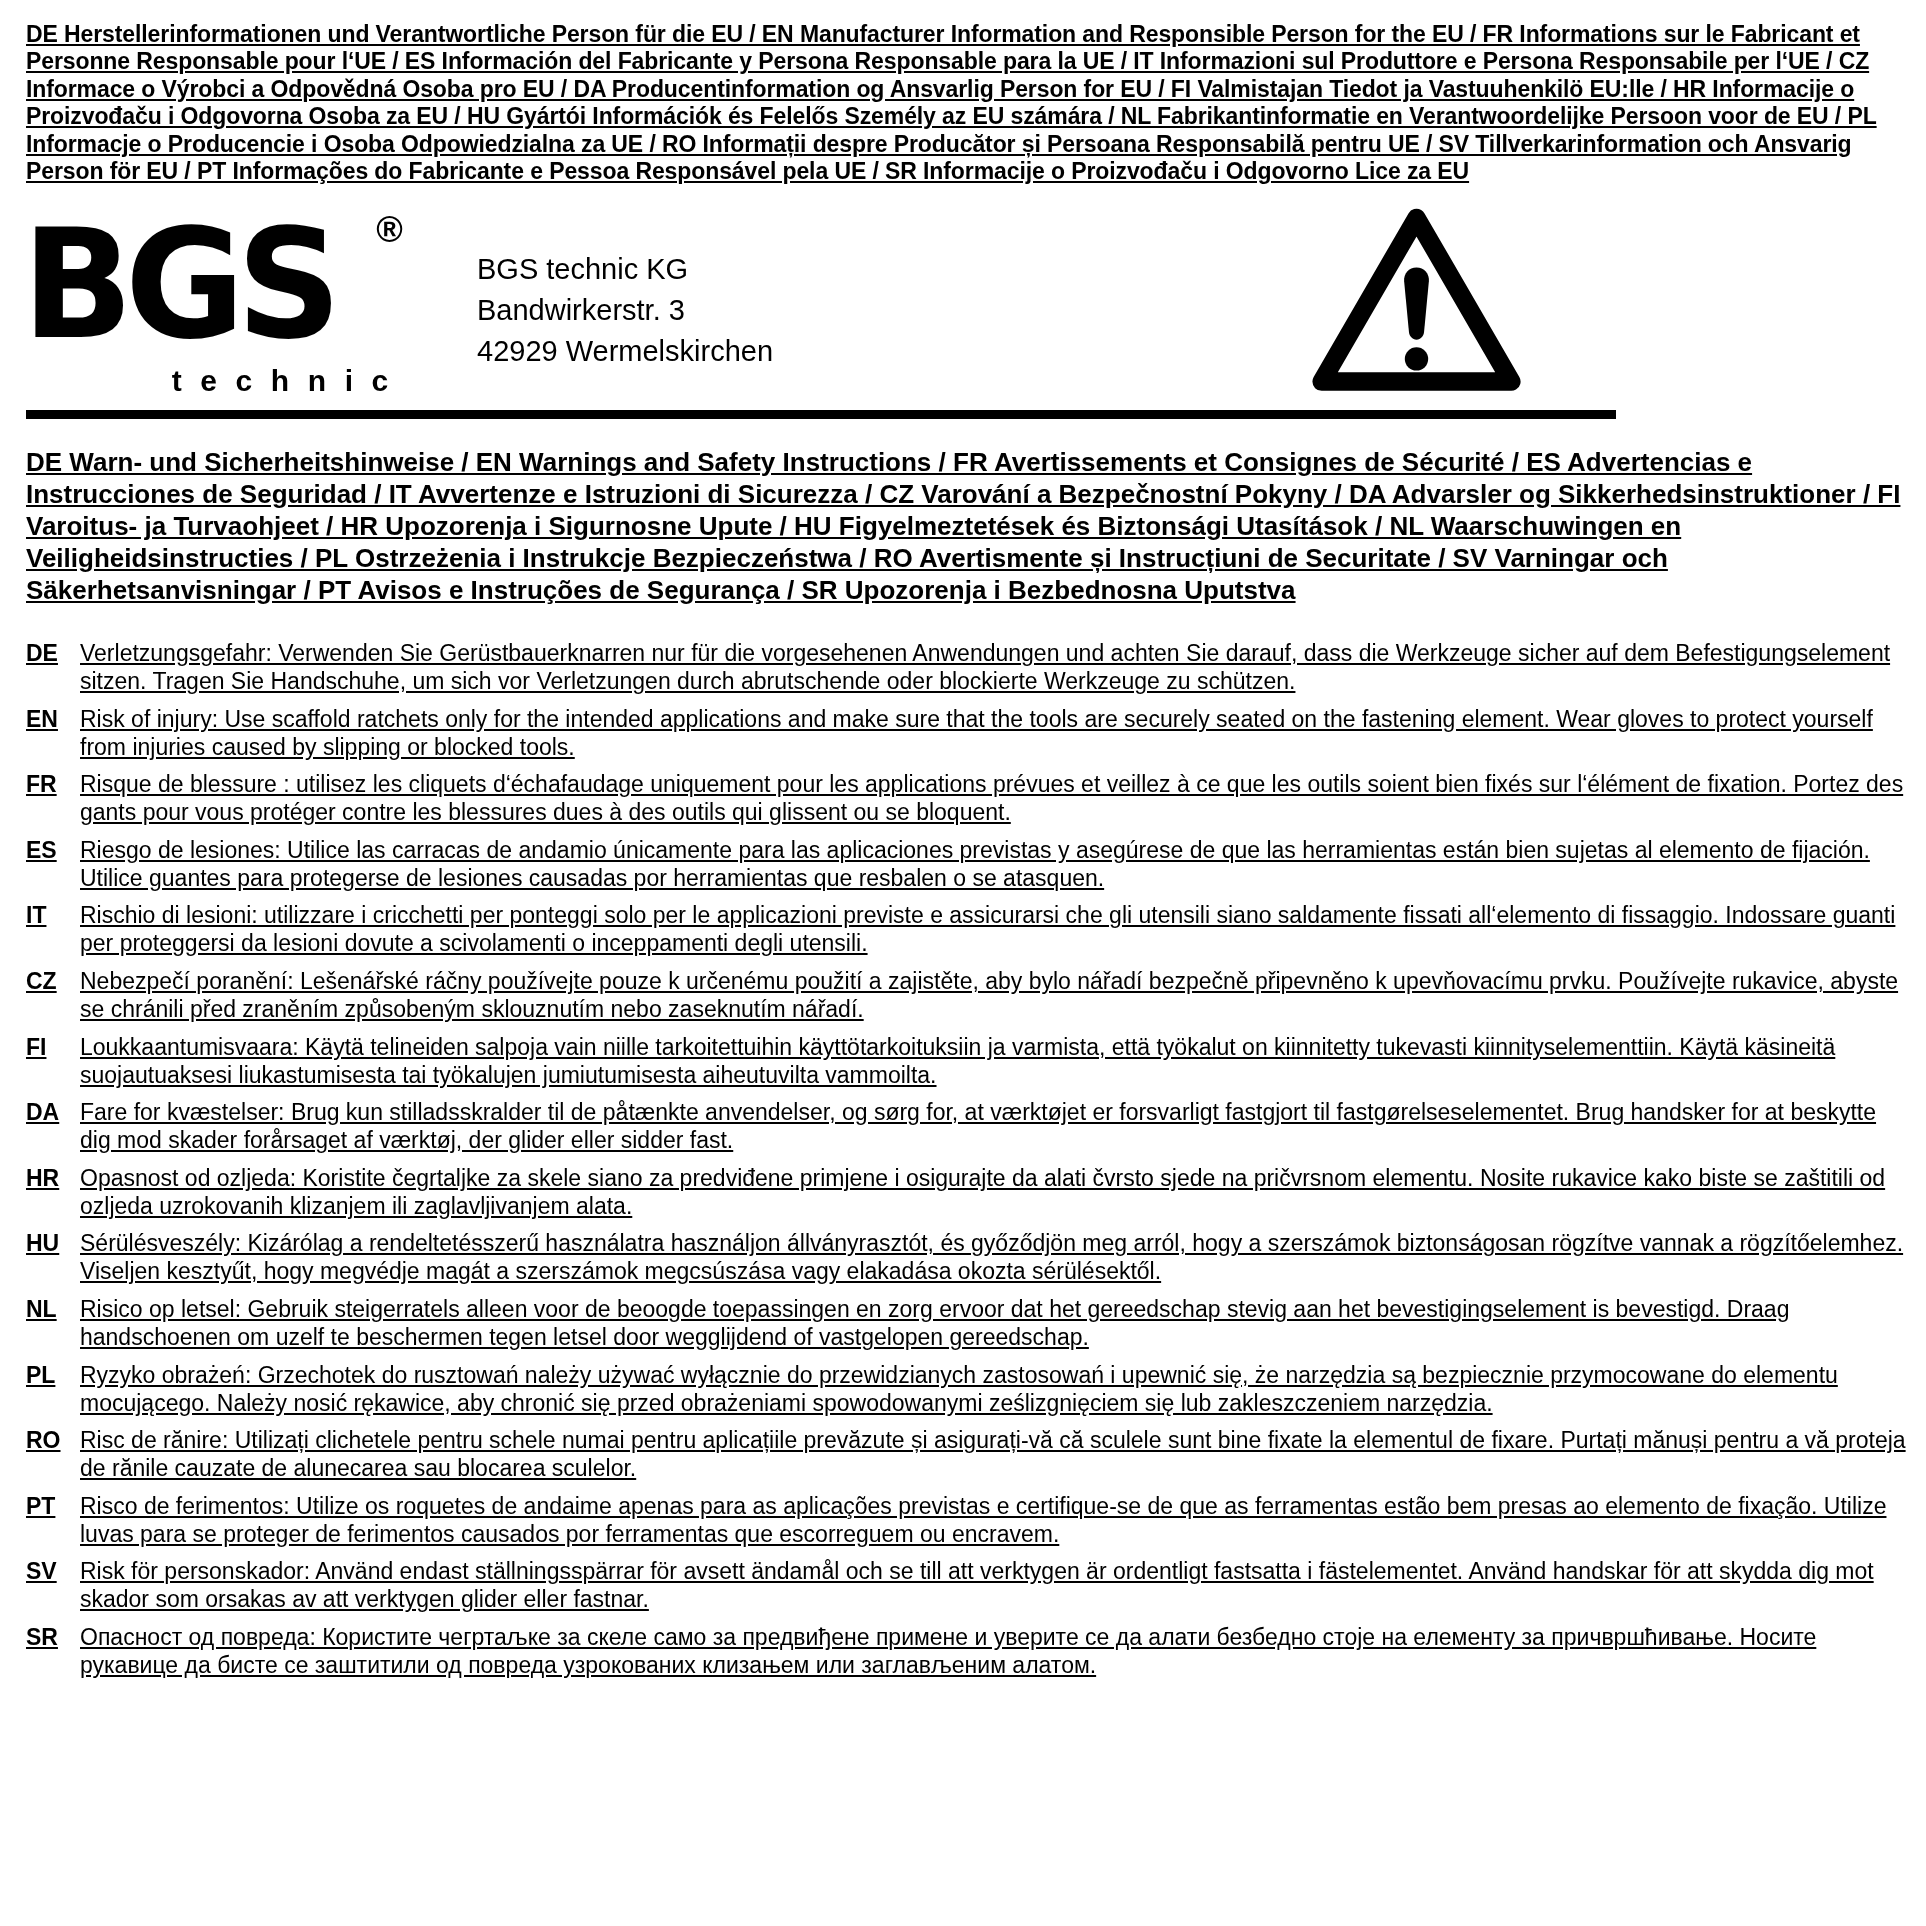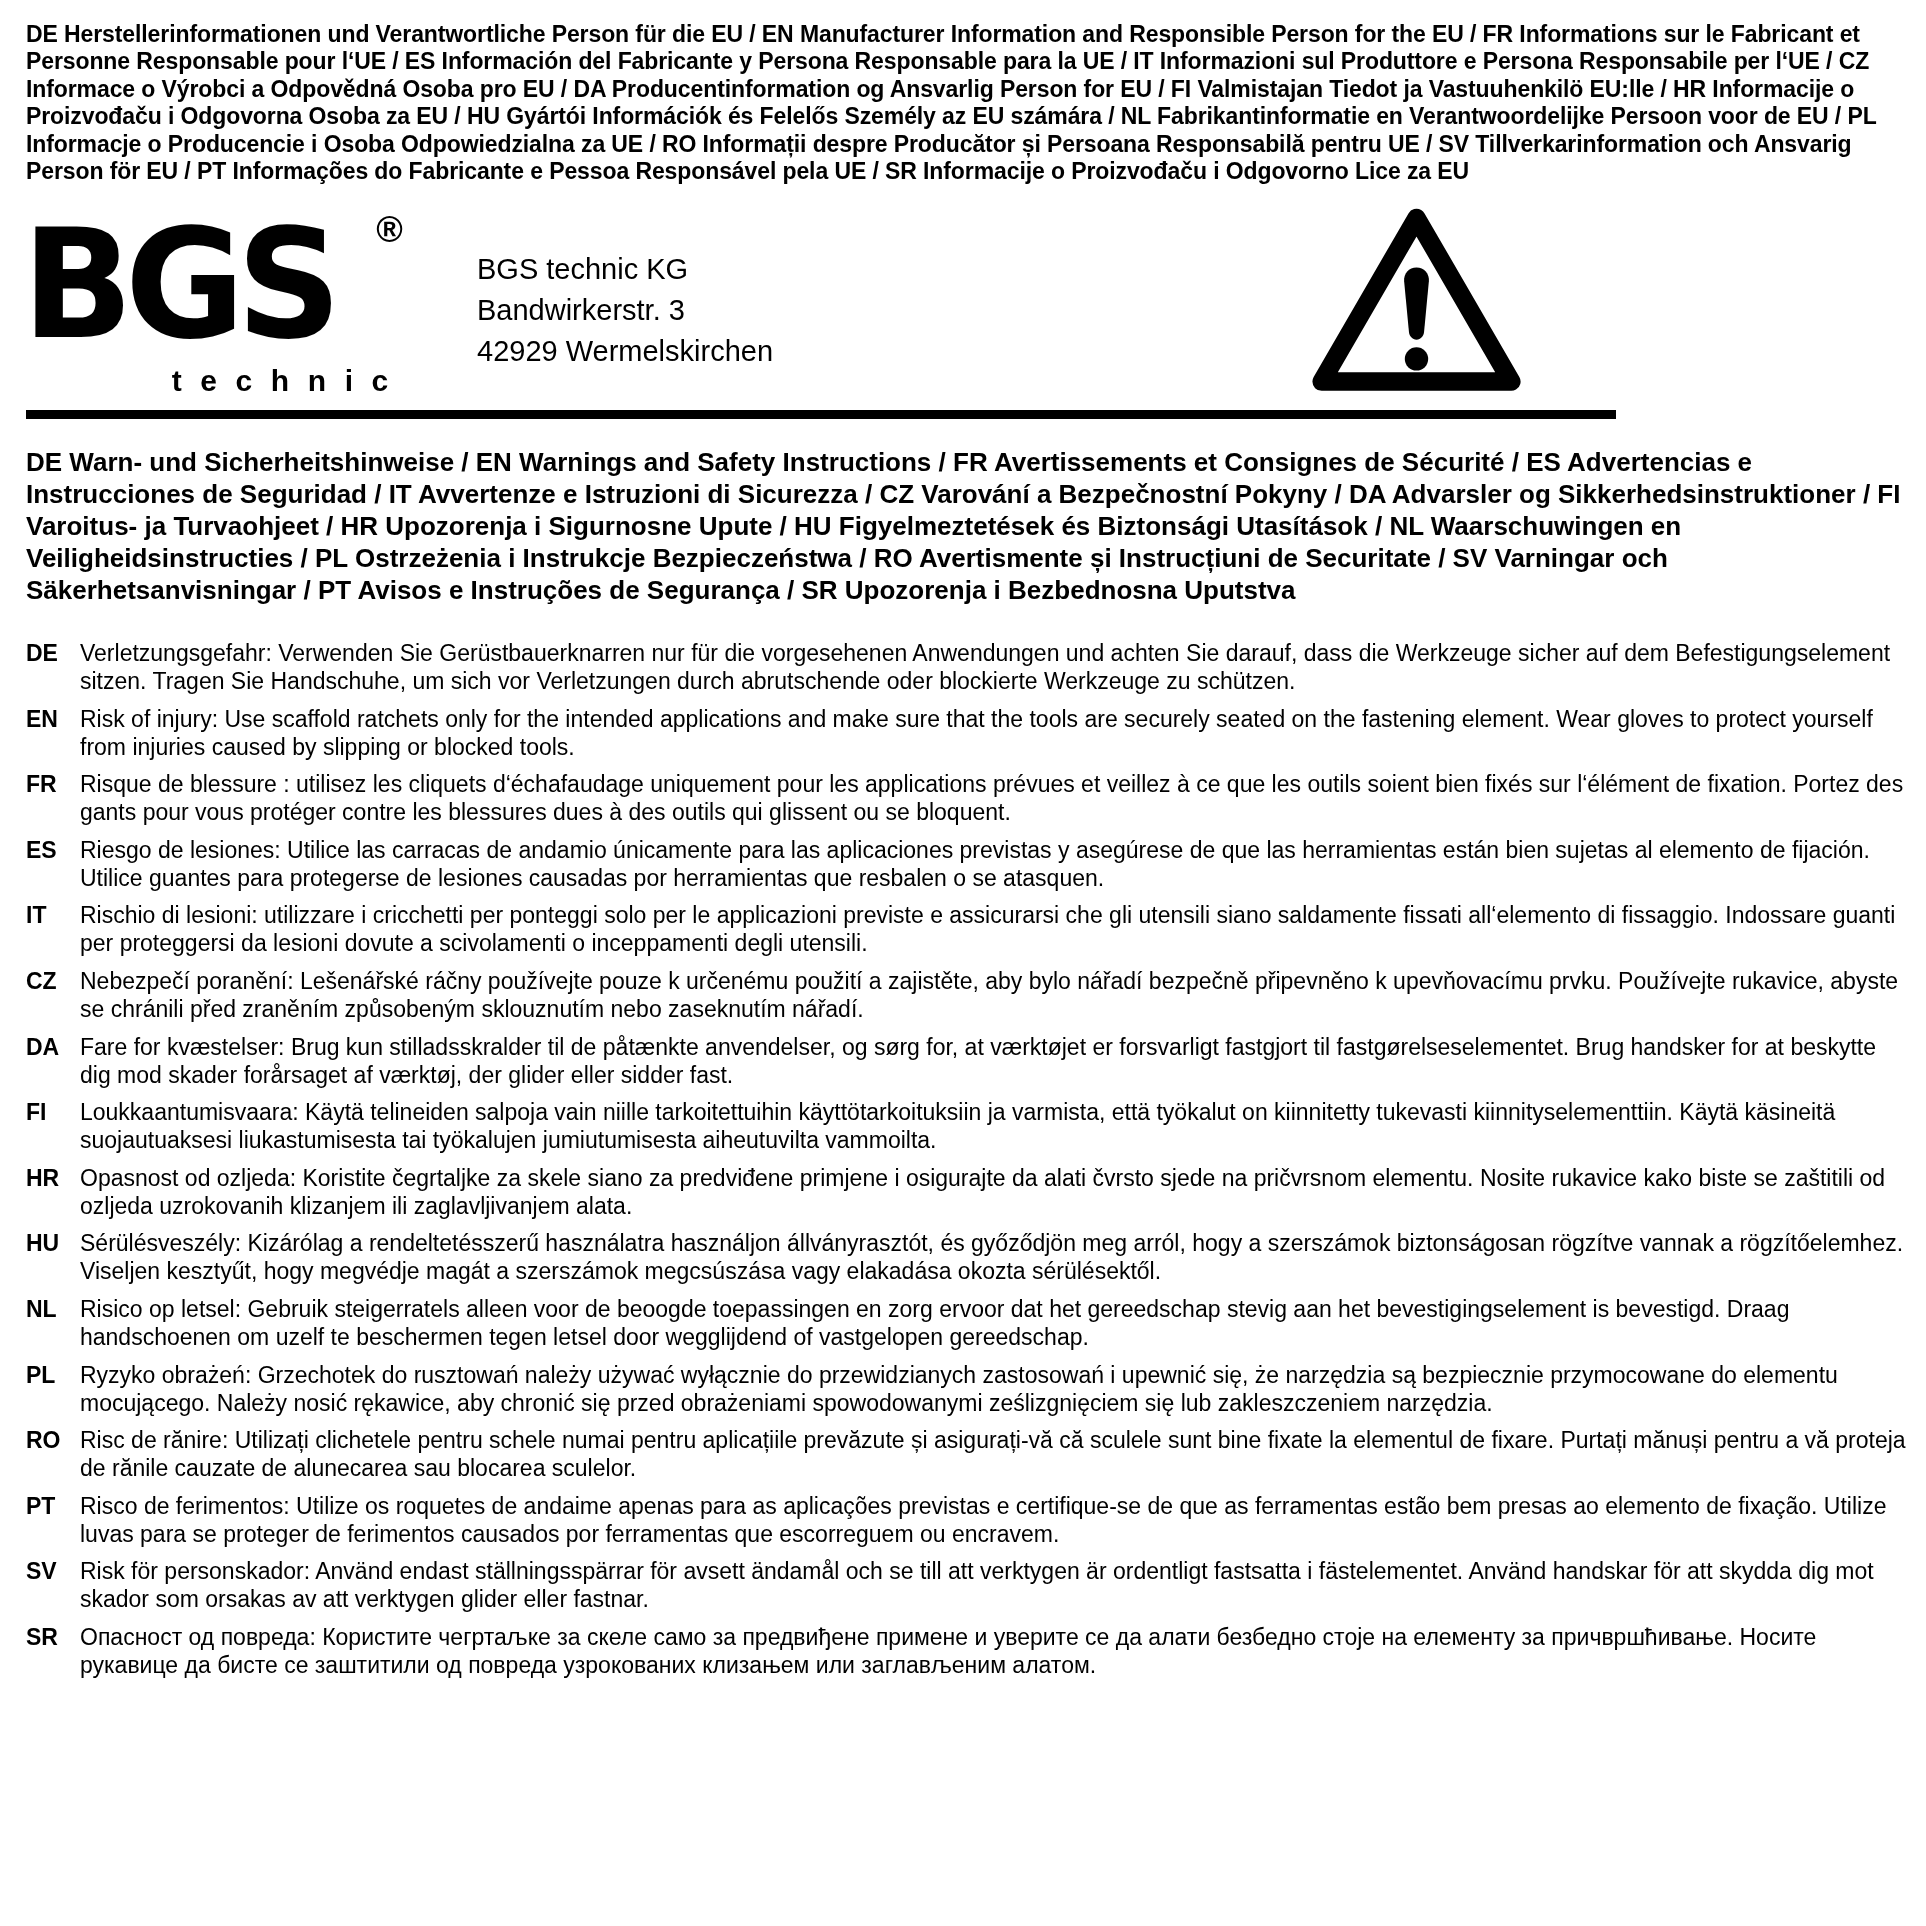--- a/index.html
+++ b/index.html
@@ -3,21 +3,21 @@
 <meta charset="utf-8">
 <style>
   * { margin:0; padding:0; box-sizing:border-box; }
   html,body { background:#ffffff; }
   body {
     width:1926px; height:1926px;
     font-family:"Liberation Sans", sans-serif;
     color:#000;
     overflow:hidden;
   }
-  .page { width:1546px; height:1926px; padding:20.6px 22px 0 26px; position:relative; }
+  .page { width:1546px; height:1926px; padding:20.6px 22px 0 26px; position:relative;text-decoration:underline; }
 
   .top-header {
     width:1878px;
     font-weight:bold;
     font-size:23px;
     line-height:27.5px;
     letter-spacing:-0.1px;
   }
 
   .brand-row { position:relative; height:173px; margin-top:36px; }
@@ -128,27 +128,27 @@
       <span class="code">IT</span>
       <span class="text">Rischio di lesioni: utilizzare i cricchetti per ponteggi solo per le applicazioni previste e assicurarsi che gli utensili siano saldamente fissati all‘elemento di fissaggio. Indossare guanti per proteggersi da lesioni dovute a scivolamenti o inceppamenti degli utensili.</span>
     </div>
 
     <div class="warn-row">
       <span class="code">CZ</span>
       <span class="text">Nebezpečí poranění: Lešenářské ráčny používejte pouze k určenému použití a zajistěte, aby bylo nářadí bezpečně připevněno k upevňovacímu prvku. Používejte rukavice, abyste se chránili před zraněním způsobeným sklouznutím nebo zaseknutím nářadí.</span>
     </div>
 
     <div class="warn-row">
-      <span class="code">DA</span>
-      <span class="text">Fare for kvæstelser: Brug kun stilladsskralder til de påtænkte anvendelser, og sørg for, at værktøjet er forsvarligt fastgjort til fastgørelseselementet. Brug handsker for at beskytte dig mod skader forårsaget af værktøj, der glider eller sidder fast.</span>
+      <span class="code">FI</span>
+      <span class="text">Loukkaantumisvaara: Käytä telineiden salpoja vain niille tarkoitettuihin käyttötarkoituksiin ja varmista, että työkalut on kiinnitetty tukevasti kiinnityselementtiin. Käytä käsineitä suojautuaksesi liukastumisesta tai työkalujen jumiutumisesta aiheutuvilta vammoilta.</span>
     </div>
 
     <div class="warn-row">
-      <span class="code">FI</span>
-      <span class="text">Loukkaantumisvaara: Käytä telineiden salpoja vain niille tarkoitettuihin käyttötarkoituksiin ja varmista, että työkalut on kiinnitetty tukevasti kiinnityselementtiin. Käytä käsineitä suojautuaksesi liukastumisesta tai työkalujen jumiutumisesta aiheutuvilta vammoilta.</span>
+      <span class="code">DA</span>
+      <span class="text">Fare for kvæstelser: Brug kun stilladsskralder til de påtænkte anvendelser, og sørg for, at værktøjet er forsvarligt fastgjort til fastgørelseselementet. Brug handsker for at beskytte dig mod skader forårsaget af værktøj, der glider eller sidder fast.</span>
     </div>
 
     <div class="warn-row">
       <span class="code">HR</span>
       <span class="text">Opasnost od ozljeda: Koristite čegrtaljke za skele siano za predviđene primjene i osigurajte da alati čvrsto sjede na pričvrsnom elementu. Nosite rukavice kako biste se zaštitili od ozljeda uzrokovanih klizanjem ili zaglavljivanjem alata.</span>
     </div>
 
     <div class="warn-row">
       <span class="code">HU</span>
       <span class="text">Sérülésveszély: Kizárólag a rendeltetésszerű használatra használjon állványrasztót, és győződjön meg arról, hogy a szerszámok biztonságosan rögzítve vannak a rögzítőelemhez. Viseljen kesztyűt, hogy megvédje magát a szerszámok megcsúszása vagy elakadása okozta sérülésektől.</span>

